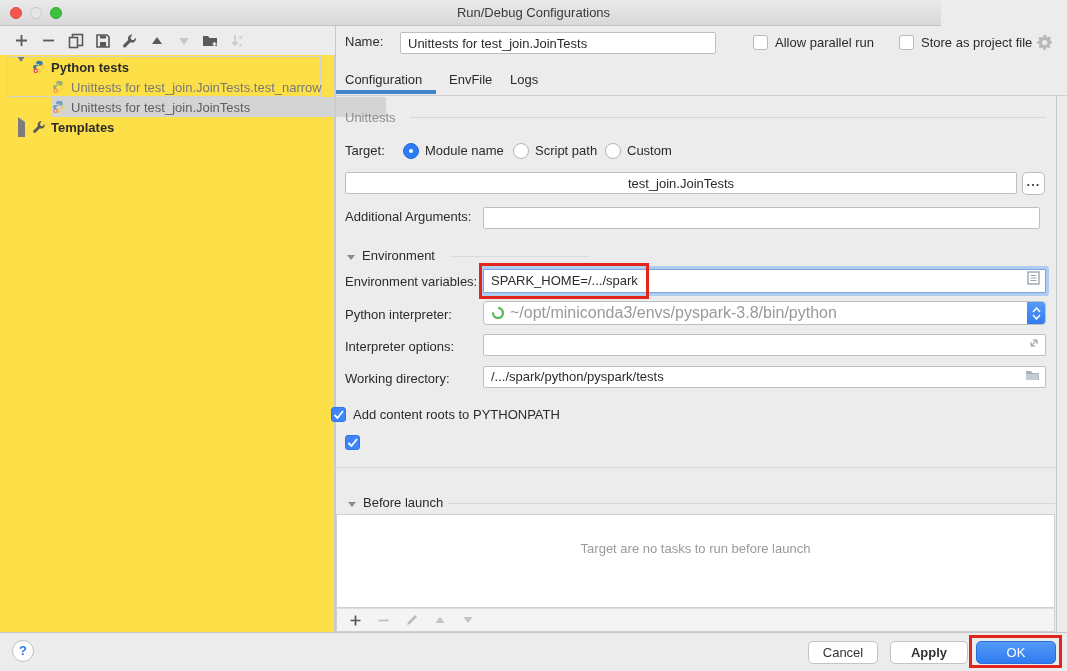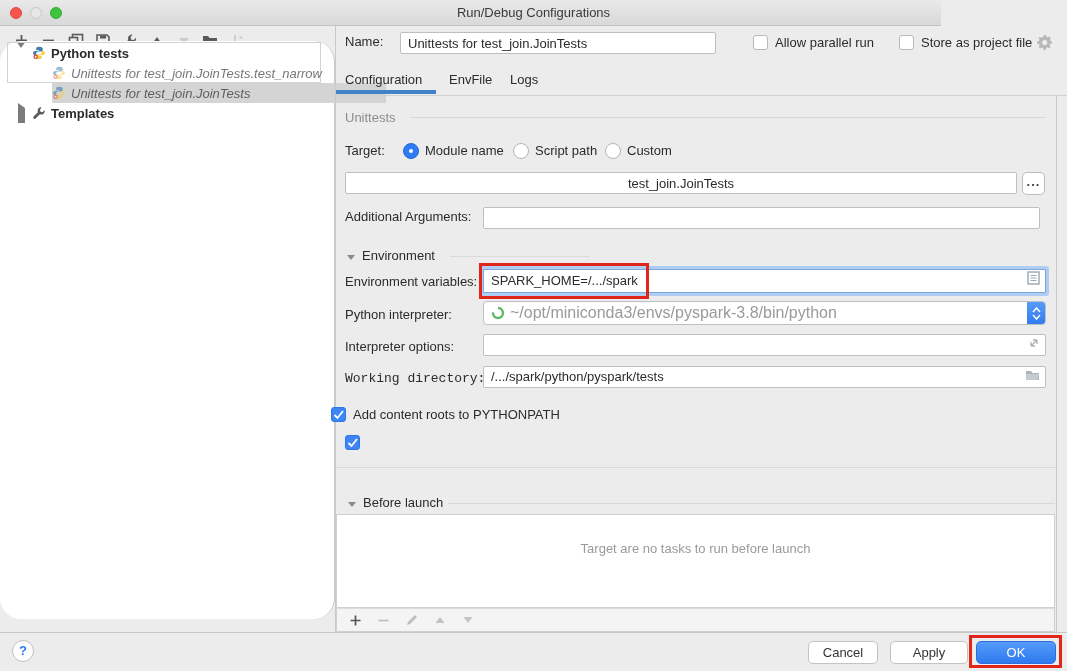--- a/index.html
+++ b/index.html
@@ -25,35 +25,35 @@
   .tl.red   { background:#f5554d; border:1px solid #df4840; }
   .tl.min   { background:#e6e6e6; border:1px solid #c7c7c7; }
   .tl.green { background:#3ec23f; border:1px solid #34a936; }
   .win-title { left:0; top:0; width:1067px; height:26px; line-height:26px;
     text-align:center; color:#3a3a3a; }
 
   
   .sb-toolbar { left:0; top:26px; width:335px; height:29px; display:flex;
     align-items:center; gap:10px; padding-left:13px; }
   .tb-icon { width:17px; height:17px; display:flex; align-items:center; justify-content:center; }
-  .sidebar { left:0; top:41px; width:335px; height:578px; background:#ffffff;
-    border-right:1px solid #c9c9c9;border-radius:21px; }
+  .sidebar { left:0; top:55px; width:335px; height:578px; background:#fde047;
+    border-right:1px solid #c9c9c9; }
   .tree-focus-box { left:7px; top:1px; width:314px; height:41px;
     border:1px solid #d2d2d2; pointer-events:none; }
   .tree-row { position:absolute; left:0; width:334px; height:20px;
     display:flex; align-items:center; white-space:nowrap; overflow:hidden; }
   .tree-row .twisty { width:10px; height:10px; margin:0 6px 0 16px; flex:0 0 auto; }
   .tri-down { width:0; height:0; border-left:5px solid transparent;
     border-right:5px solid transparent; border-top:7px solid #7c7c7c; margin-top:2px;}
   .tri-right { width:0; height:0; border-top:5px solid transparent;
     border-bottom:5px solid transparent; border-left:7px solid #7c7c7c; margin-left:2px;}
   .tree-label-bold { font-weight:bold; margin-left:5px; }
   .tree-label-child { color:#787878; margin-left:5px; }
   .row-selected { background:#d4d4d4; }
-  .child-indent { margin-left:52px;font-style:italic; }
+  .child-indent { margin-left:52px; }
   .ic14 { width:14px; height:14px; flex:0 0 auto; }
 
   
   .v-divider { left:335px; top:26px; width:1px; height:607px; background:#c9c9c9; }
   .lbl { position:absolute; height:20px; line-height:20px; }
   .field {
     position:absolute; background:#fff; border:1px solid #bfbfbf;
     height:22px; line-height:20px; padding:0 7px; border-radius:2px;
     white-space:nowrap; overflow:hidden; font-size:13px;
   }
@@ -309,21 +309,21 @@
 
 <div class="lbl" style="left:345px; top:337px;">Interpreter options:</div>
 <div class="field" style="left:483px; top:334px; width:563px;">
   <span class="field-icon-right">
     <svg width="12" height="12">
         <path d="M3 9L9 3M9 3h-4M9 3v4M3 9h4M3 9V5" fill="none" stroke="#b0b0b0" stroke-width="1.3"></path>
       </svg>
   </span>
 </div>
 
-<div class="lbl" style="left:345px; top:369px;font-family:Liberation Mono, monospace;">Working directory:</div>
+<div class="lbl" style="left:345px; top:369px;">Working directory:</div>
 <div class="field" style="left:483px; top:366px; width:563px;">
   <span>/.../spark/python/pyspark/tests</span>
   <span class="field-icon-right">
     <svg width="15" height="12">
         <path d="M1 2h5l1.5 2H14v7H1z" fill="#aab4bc"></path>
         <path d="M1 5h13l-1.5 6H1z" fill="#c4ccd2"></path>
       </svg>
   </span>
 </div>
 
@@ -380,17 +380,17 @@
   <span class="tb-icon">
     <svg width="12" height="12">
         <path d="M6 9L1.5 3h9z" fill="#c4c4c4"></path>
       </svg>
   </span>
 </div>
 
 <div class="abs bottom-line"></div>
 <div class="abs help-btn">?</div>
 <div class="btn" style="left:808px; width:70px;">Cancel</div>
-<div class="btn" style="left:890px; width:78px;">Apply</div>
+<div class="btn" style="left:890px; width:78px;font-weight:bold;">Apply</div>
 <div class="btn primary" style="left:976px; width:80px;">OK</div>
 
 <div class="annotation-box" style="left:479px; top:263px; width:170px; height:36px;"></div>
 <div class="annotation-box" style="left:969px; top:635px; width:93px; height:33px;"></div>
 
 </body></html>

